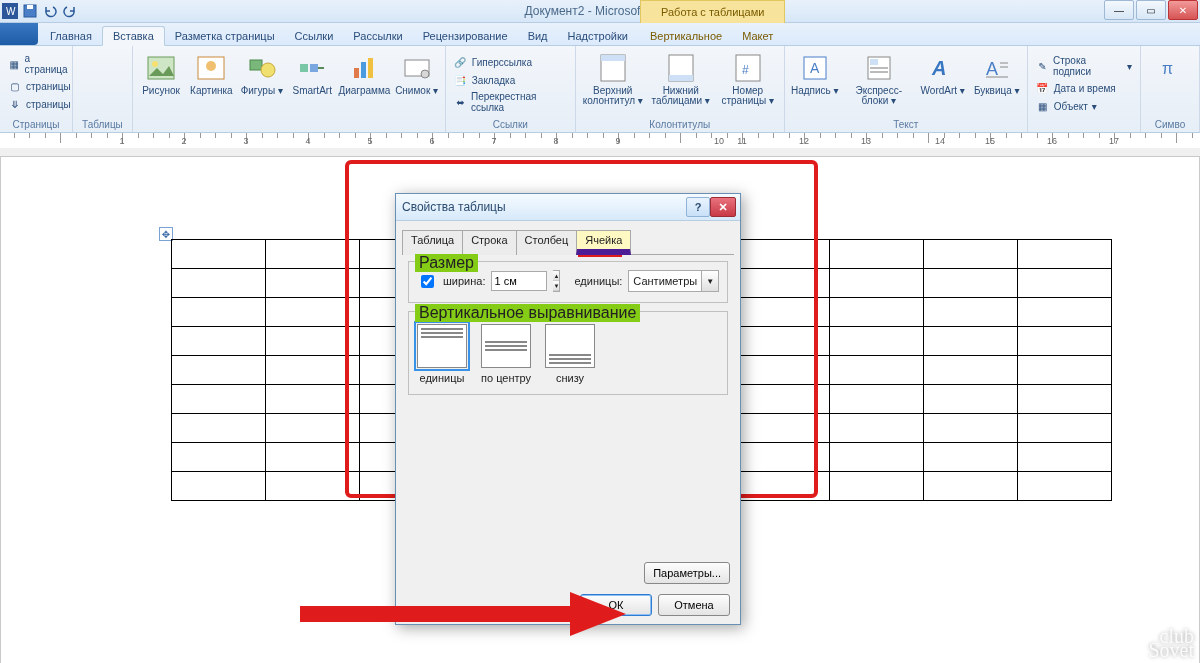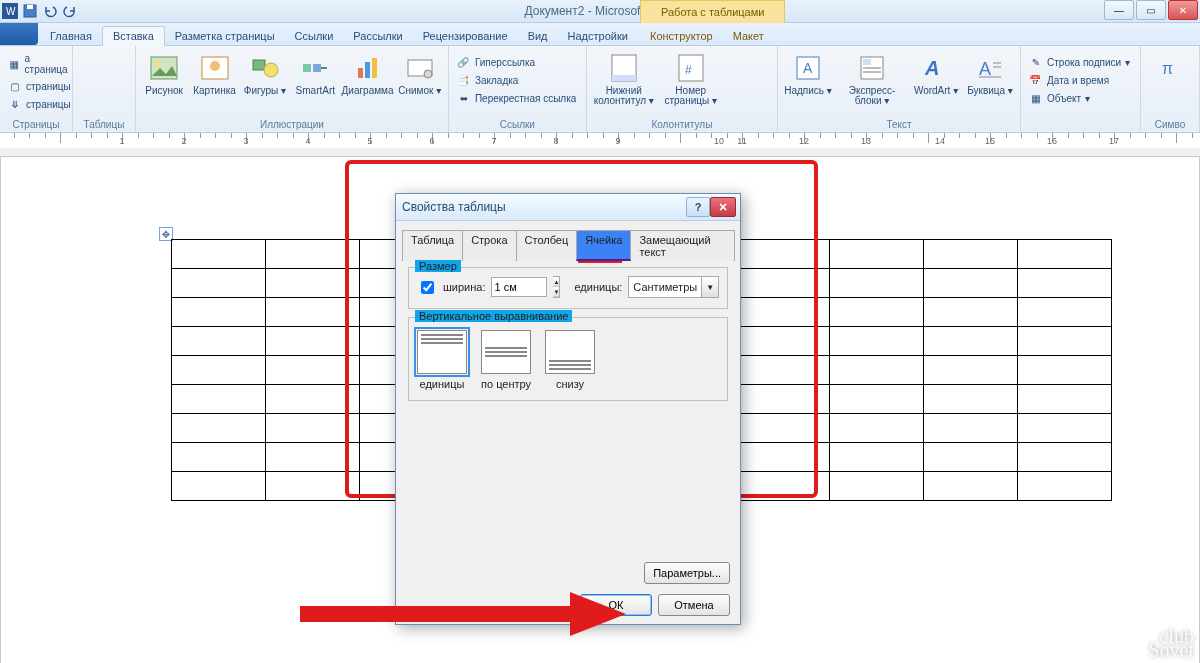--- a/index.html
+++ b/index.html
@@ -55,26 +55,26 @@
 
 
 .dlg{position:absolute;left:395px;top:193px;width:344px;height:430px;background:#f0f0f0;border:1px solid #6a8fb5;box-shadow:3px 3px 14px rgba(0,0,0,0.35)}
 .dlg-title{height:26px;background:linear-gradient(#f5fbff,#d7e9fa);border-bottom:1px solid #b7cde2;display:flex;align-items:center;padding:0 6px;position:relative}
 .dlg-title-txt{font-size:12px;color:#2a4b70}
 .dlg-help{position:absolute;right:30px;top:3px;width:22px;height:18px;background:linear-gradient(#eaf4ff,#c9e0f7);border:1px solid #8fb2d6;border-radius:2px;display:flex;align-items:center;justify-content:center;font-weight:bold;color:#2a4b70}
 .dlg-close{position:absolute;right:4px;top:3px;width:24px;height:18px;background:linear-gradient(#e9737f,#c83945);border:1px solid #9b2b34;border-radius:2px;display:flex;align-items:center;justify-content:center;color:#fff;font-weight:bold}
 
 .dlg-tabs{display:flex;margin:8px 6px 0;border-bottom:1px solid #a9a9a9}
 .dlg-tab{padding:3px 8px;font-size:11px;border:1px solid #a9a9a9;border-bottom:none;background:#ececec;margin-right:-1px;cursor:pointer;position:relative;top:1px}
-.dlg-tab.active{background:#3b82f6;border-bottom:2px solid #4c1d95;z-index:2}
+.dlg-tab.active{background:#fef9c3;border-bottom:6px solid #4c1d95;z-index:2}
 .tab-underline{position:absolute;left:176px;bottom:-3px;width:44px;height:3px;background:#e01b1b;pointer-events:none}
 
 .dlg-body{padding:6px 12px}
 .fieldset{border:1px solid #c0c0c0;padding:8px 8px 10px;margin-bottom:8px;position:relative}
-.fieldset .legend{position:absolute;top:-8px;left:6px;background:#0ea5e9;padding:0 4px;font-size:11px}
+.fieldset .legend{position:absolute;top:-8px;left:6px;background:#84cc16;padding:0 4px;font-size:16px}
 .row{display:flex;align-items:center;gap:6px;font-size:11px}
 .chk{width:13px;height:13px}
 .numinput{width:50px;height:18px;border:1px solid #aaa;padding:0 2px;font-size:11px}
 .spin{width:15px;height:20px;border:1px solid #aaa;border-left:none;display:flex;flex-direction:column}
 .spin div{flex:1;display:flex;align-items:center;justify-content:center;font-size:6px;background:linear-gradient(#fff,#e0e0e0);border-bottom:1px solid #ccc;cursor:pointer}
 .combo{width:92px;height:20px;border:1px solid #aaa;display:flex;align-items:center;background:#fff;font-size:11px}
 .combo span{flex:1;padding:0 4px}
 .combo .dd{width:16px;height:100%;border-left:1px solid #aaa;background:linear-gradient(#fff,#e0e0e0);display:flex;align-items:center;justify-content:center;font-size:8px}
 
 .valign-opts{display:flex;gap:14px;margin-top:4px}
@@ -141,21 +141,21 @@
     <div class="filetab"></div>
     <div class="tab">Главная</div>
     <div class="tab active">Вставка</div>
     <div class="tab">Разметка страницы</div>
     <div class="tab">Ссылки</div>
     <div class="tab">Рассылки</div>
     <div class="tab">Рецензирование</div>
     <div class="tab">Вид</div>
     <div class="tab">Надстройки</div>
     <div class="ctxTabs">
-      <div class="tab">Конструктор</div>
+      <div class="tab">Вертикальное</div>
       <div class="tab">Макет</div>
     </div>
   </div>
 
   <div class="ribbon">
     <div class="group" style="width:60px">
       <div class="group-body">
           <div class="smallstack">
         <div class="smallbtn">
               <span class="sicon">▦</span>
@@ -231,21 +231,20 @@
         <div class="bigbtn">
             <div class="bicon">
               <svg width="28" height="24">
                 <rect x="2" y="4" width="24" height="16" fill="#fff" stroke="#888"></rect>
                 <circle cx="22" cy="18" r="4" fill="#d7d7d7" stroke="#888"></circle>
               </svg>
             </div>
             <div class="blabel"><span>Снимок</span> ▾</div>
           </div>
       </div>
-      <div class="group-label">Иллюстрации</div>
     </div>
 
     <div class="group" style="width:140px">
       <div class="group-body">
           <div class="smallstack" style="padding-top:6px">
         <div class="smallbtn">
               <span class="sicon">🔗</span>
               <span>Гиперссылка</span>
             </div>
         <div class="smallbtn">
@@ -260,24 +259,33 @@
         </div>
       <div class="group-label">Ссылки</div>
     </div>
 
     <div class="group" style="width:200px">
       <div class="group-body">
         <div class="bigbtn" style="width:62px">
             <div class="bicon">
               <svg width="26" height="28">
                 <rect x="1" y="1" width="24" height="26" fill="#fff" stroke="#888"></rect>
+                <rect x="1" y="1" width="24" height="6" fill="#cde0f5"></rect>
+              </svg>
+            </div>
+            <div class="blabel"><span>Верхний колонтитул</span> ▾</div>
+          </div>
+        <div class="bigbtn" style="width:62px">
+            <div class="bicon">
+              <svg width="26" height="28">
+                <rect x="1" y="1" width="24" height="26" fill="#fff" stroke="#888"></rect>
                 <rect x="1" y="21" width="24" height="6" fill="#cde0f5"></rect>
               </svg>
             </div>
-            <div class="blabel"><span>Нижний колонтитул</span> ▾</div>
+            <div class="blabel"><span>Нижний таблицами</span> ▾</div>
           </div>
         <div class="bigbtn" style="width:60px">
             <div class="bicon">
               <svg width="26" height="28">
                 <rect x="1" y="1" width="24" height="26" fill="#fff" stroke="#888"></rect>
                 <text x="7" y="20" font-size="12" fill="#4a7ec7">#</text>
               </svg>
             </div>
             <div class="blabel"><span>Номер страницы</span> ▾</div>
           </div>
@@ -579,21 +587,20 @@
       <span class="dlg-title-txt">Свойства таблицы</span>
       <div class="dlg-help">?</div>
       <div class="dlg-close">✕</div>
     </div>
 
     <div class="dlg-tabs" style="position:relative">
       <div class="dlg-tab">Таблица</div>
       <div class="dlg-tab">Строка</div>
       <div class="dlg-tab">Столбец</div>
       <div class="dlg-tab active">Ячейка</div>
-      <div class="dlg-tab">Замещающий текст</div>
       <div class="tab-underline"></div>
     </div>
 
     <div class="dlg-body">
       <div class="fieldset">
         <div class="legend">Размер</div>
         <div class="row">
           <input type="checkbox" class="chk" checked="" style="">
           <span>ширина:</span>
           <input class="numinput" value="1 см" style="">

